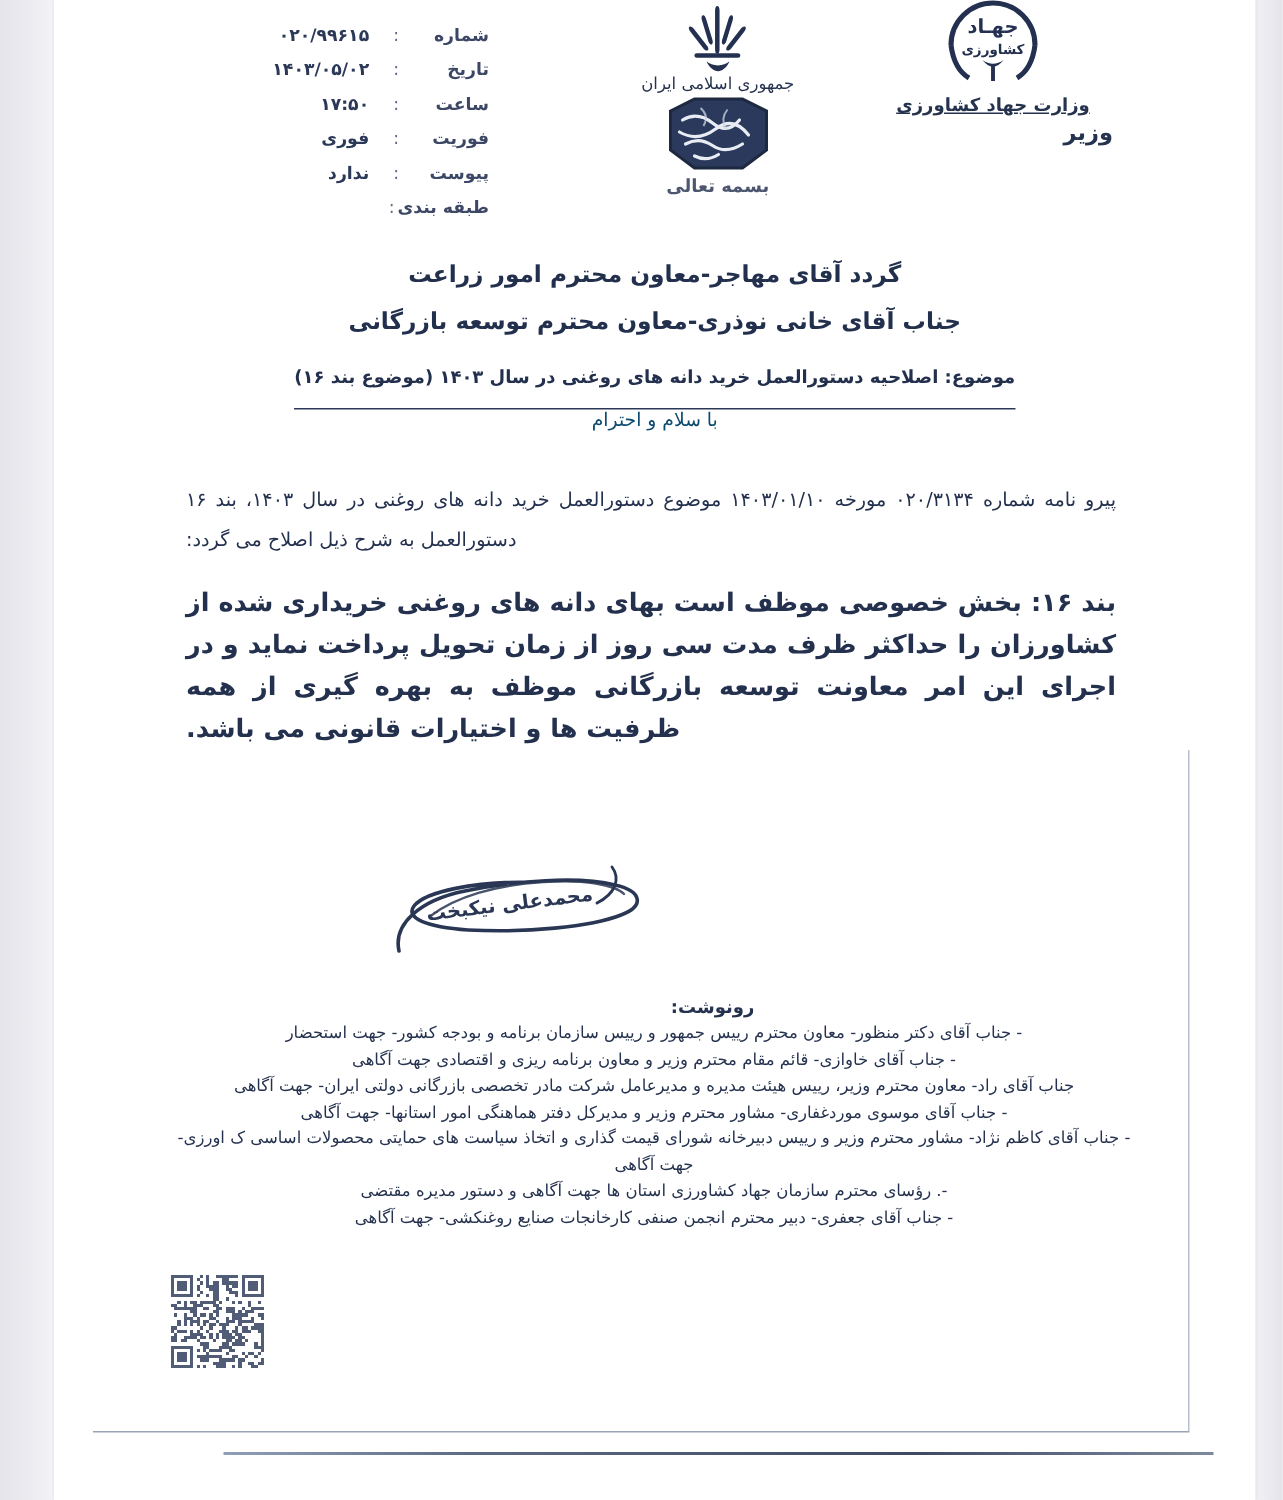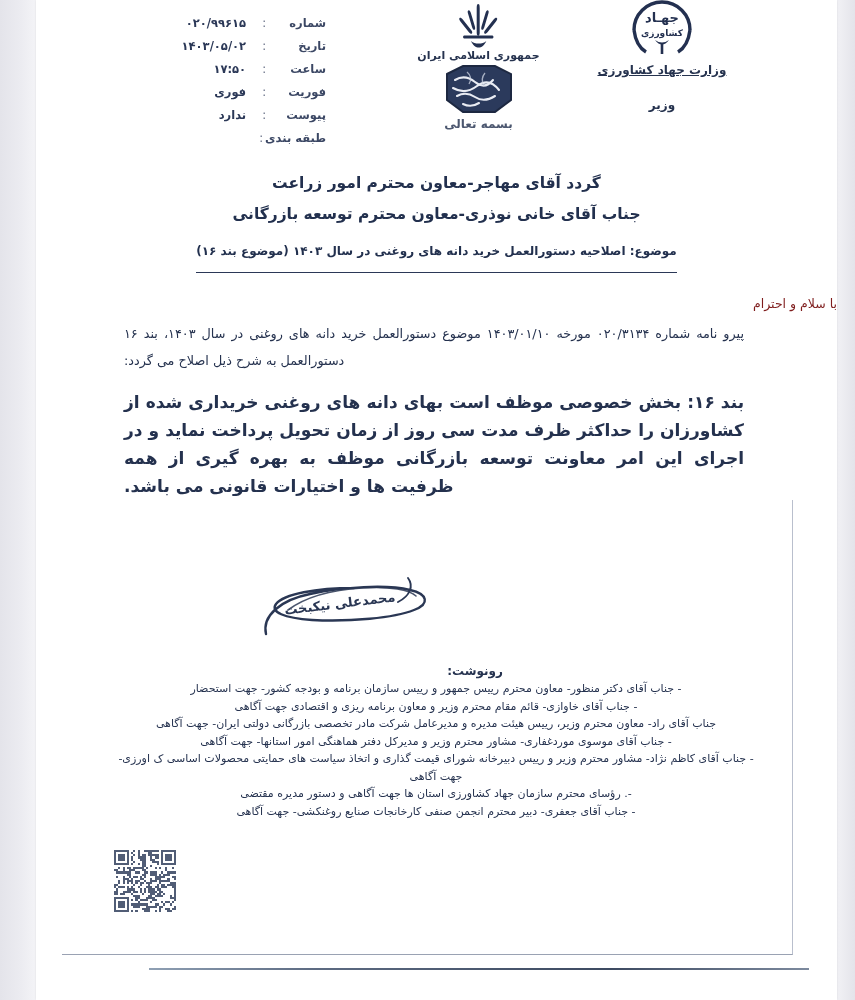--- a/index.html
+++ b/index.html
@@ -96,21 +96,21 @@
   .meta-row.urgent .meta-label { font-weight: 800; }
 
   
   .emblem-center {
     position: absolute;
     left: 355px; top: 2px;
     width: 175px;
     text-align: center;
   }
   .emblem-center .country {
-    font-size: 11px; font-weight: 700;
+    font-size: 11px; font-weight: 400;
     margin-top: 1px; color: #26334f;
     letter-spacing: -.2px;
   }
   .stamp-wrap { margin-top: 2px; }
   .stamp-sub {
     font-size: 12px; color:#2d3a57; opacity:.85;
     margin-top: 1px; font-weight:700;
   }
 
   
@@ -120,22 +120,22 @@
     width: 160px;
     text-align: center;
   }
   .emblem-right .ministry-name {
     font-size: 12px; font-weight: 700;
     color: #26334f; margin-top: 1px;
     letter-spacing: -.2px;
     text-decoration: underline;
   }
   .emblem-right .role {
-    font-size: 12px; font-weight: 700;
-    color: #26334f; margin-top: 21px;
+    font-size: 15px; font-weight: 700;
+    color: #26334f; margin-top: 2px; text-align: right;
   }
 
   
   .recipients {
     position: absolute;
     left: 0; top: 168px; width: 801px;
     padding-right: 0;
     text-align: center;
     direction: rtl;
   }
@@ -159,23 +159,24 @@
     font-weight: 800;
     color: #22304e;
     border-bottom: 1.4px solid #2b3857;
     padding-bottom: 14px;
     letter-spacing: -.2px;
   }
 
   
   .salutation {
     position: absolute;
-    left: 0; top: 296px; width: 801px;
+    left: 0; top: 272px; width: 801px;
+    text-align: center;
     font-size: 12.5px;
-    color: #7f1d1d;
+    color: #0c4a6e;
     direction: rtl;
   }
   .para {
     position: absolute;
     direction: rtl;
     text-align: justify;
     text-align-last: left;
     color: #24314e;
   }
   .para-1 {

